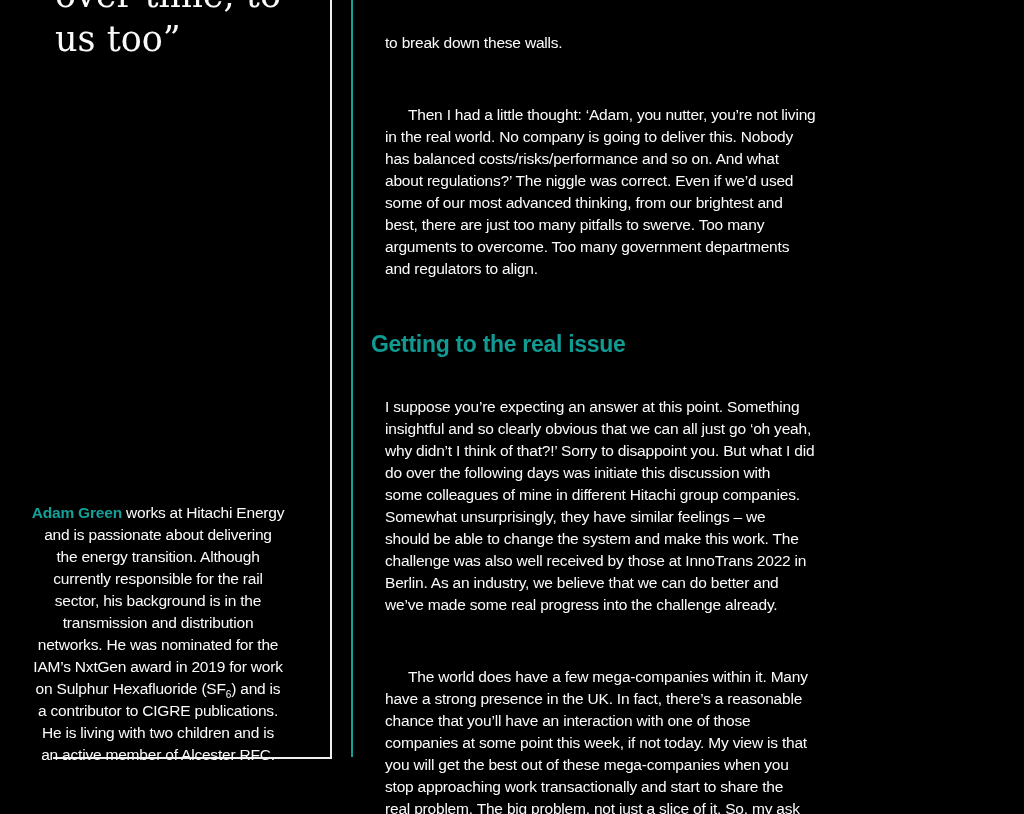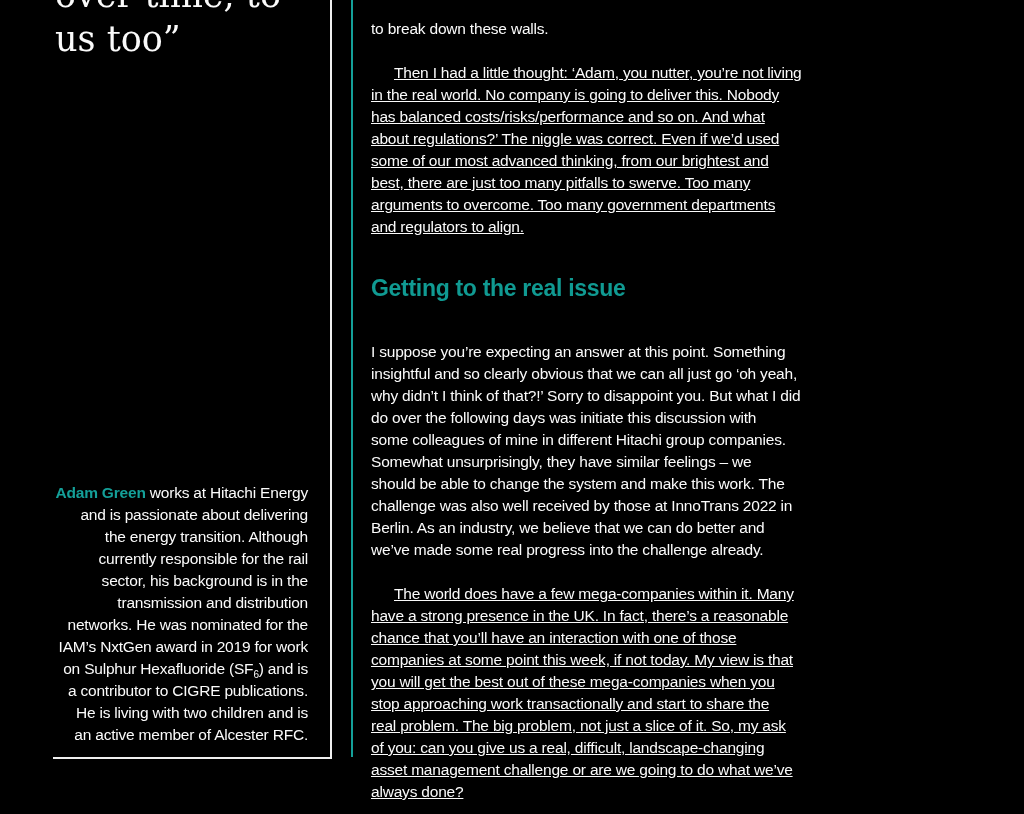--- a/index.html
+++ b/index.html
@@ -16,23 +16,23 @@
     left: 55px; top: -27px;
     width: 270px;
     color: #fafafa;
     font-family: "DejaVu Serif", serif;
     font-size: 35px;
     line-height: 44px;
     white-space: pre-line;
   }
   .bio {
     position: absolute;
-    left: 8px; top: 482px;
+    left: 8px; top: 502px;
     width: 300px;
-    text-align: right;
+    text-align: center;
     color: #fbfbfb;
     font-size: 15.5px;
     line-height: 22px;
     letter-spacing: -0.2px;
     white-space: pre-line;
   }
   .bio .bio-name {
     color: #14a099;
     font-weight: bold;
   }
@@ -60,29 +60,29 @@
   .article {
     position: absolute;
     left: 371px; top: -4px;
     width: 500px;
     color: #fbfbfb;
     font-size: 15.5px;
     line-height: 22px;
     letter-spacing: -0.2px;
     white-space: pre-line;
   }
-  .article p { margin: 0; }
-  .article p.indent { text-indent: 23px; text-decoration: underline; }
+  .article p { margin: 14px; }
+  .article p.indent { text-indent: 23px; }
   .section-heading {
     color: #109a92;
     font-size: 23px;
     line-height: 28px;
     font-weight: bold;
     letter-spacing: -0.3px;
-    margin: 14px 0 17px 0;
+    margin: 14px 0 2px 0;
     white-space: normal;
   }
 </style>
 </head>
 <body>
 
 <div class="pull-quote">over time, to
 us too”</div>
 
 <div class="bio"><span class="bio-name">Adam Green</span><span> works at Hitachi Energy

